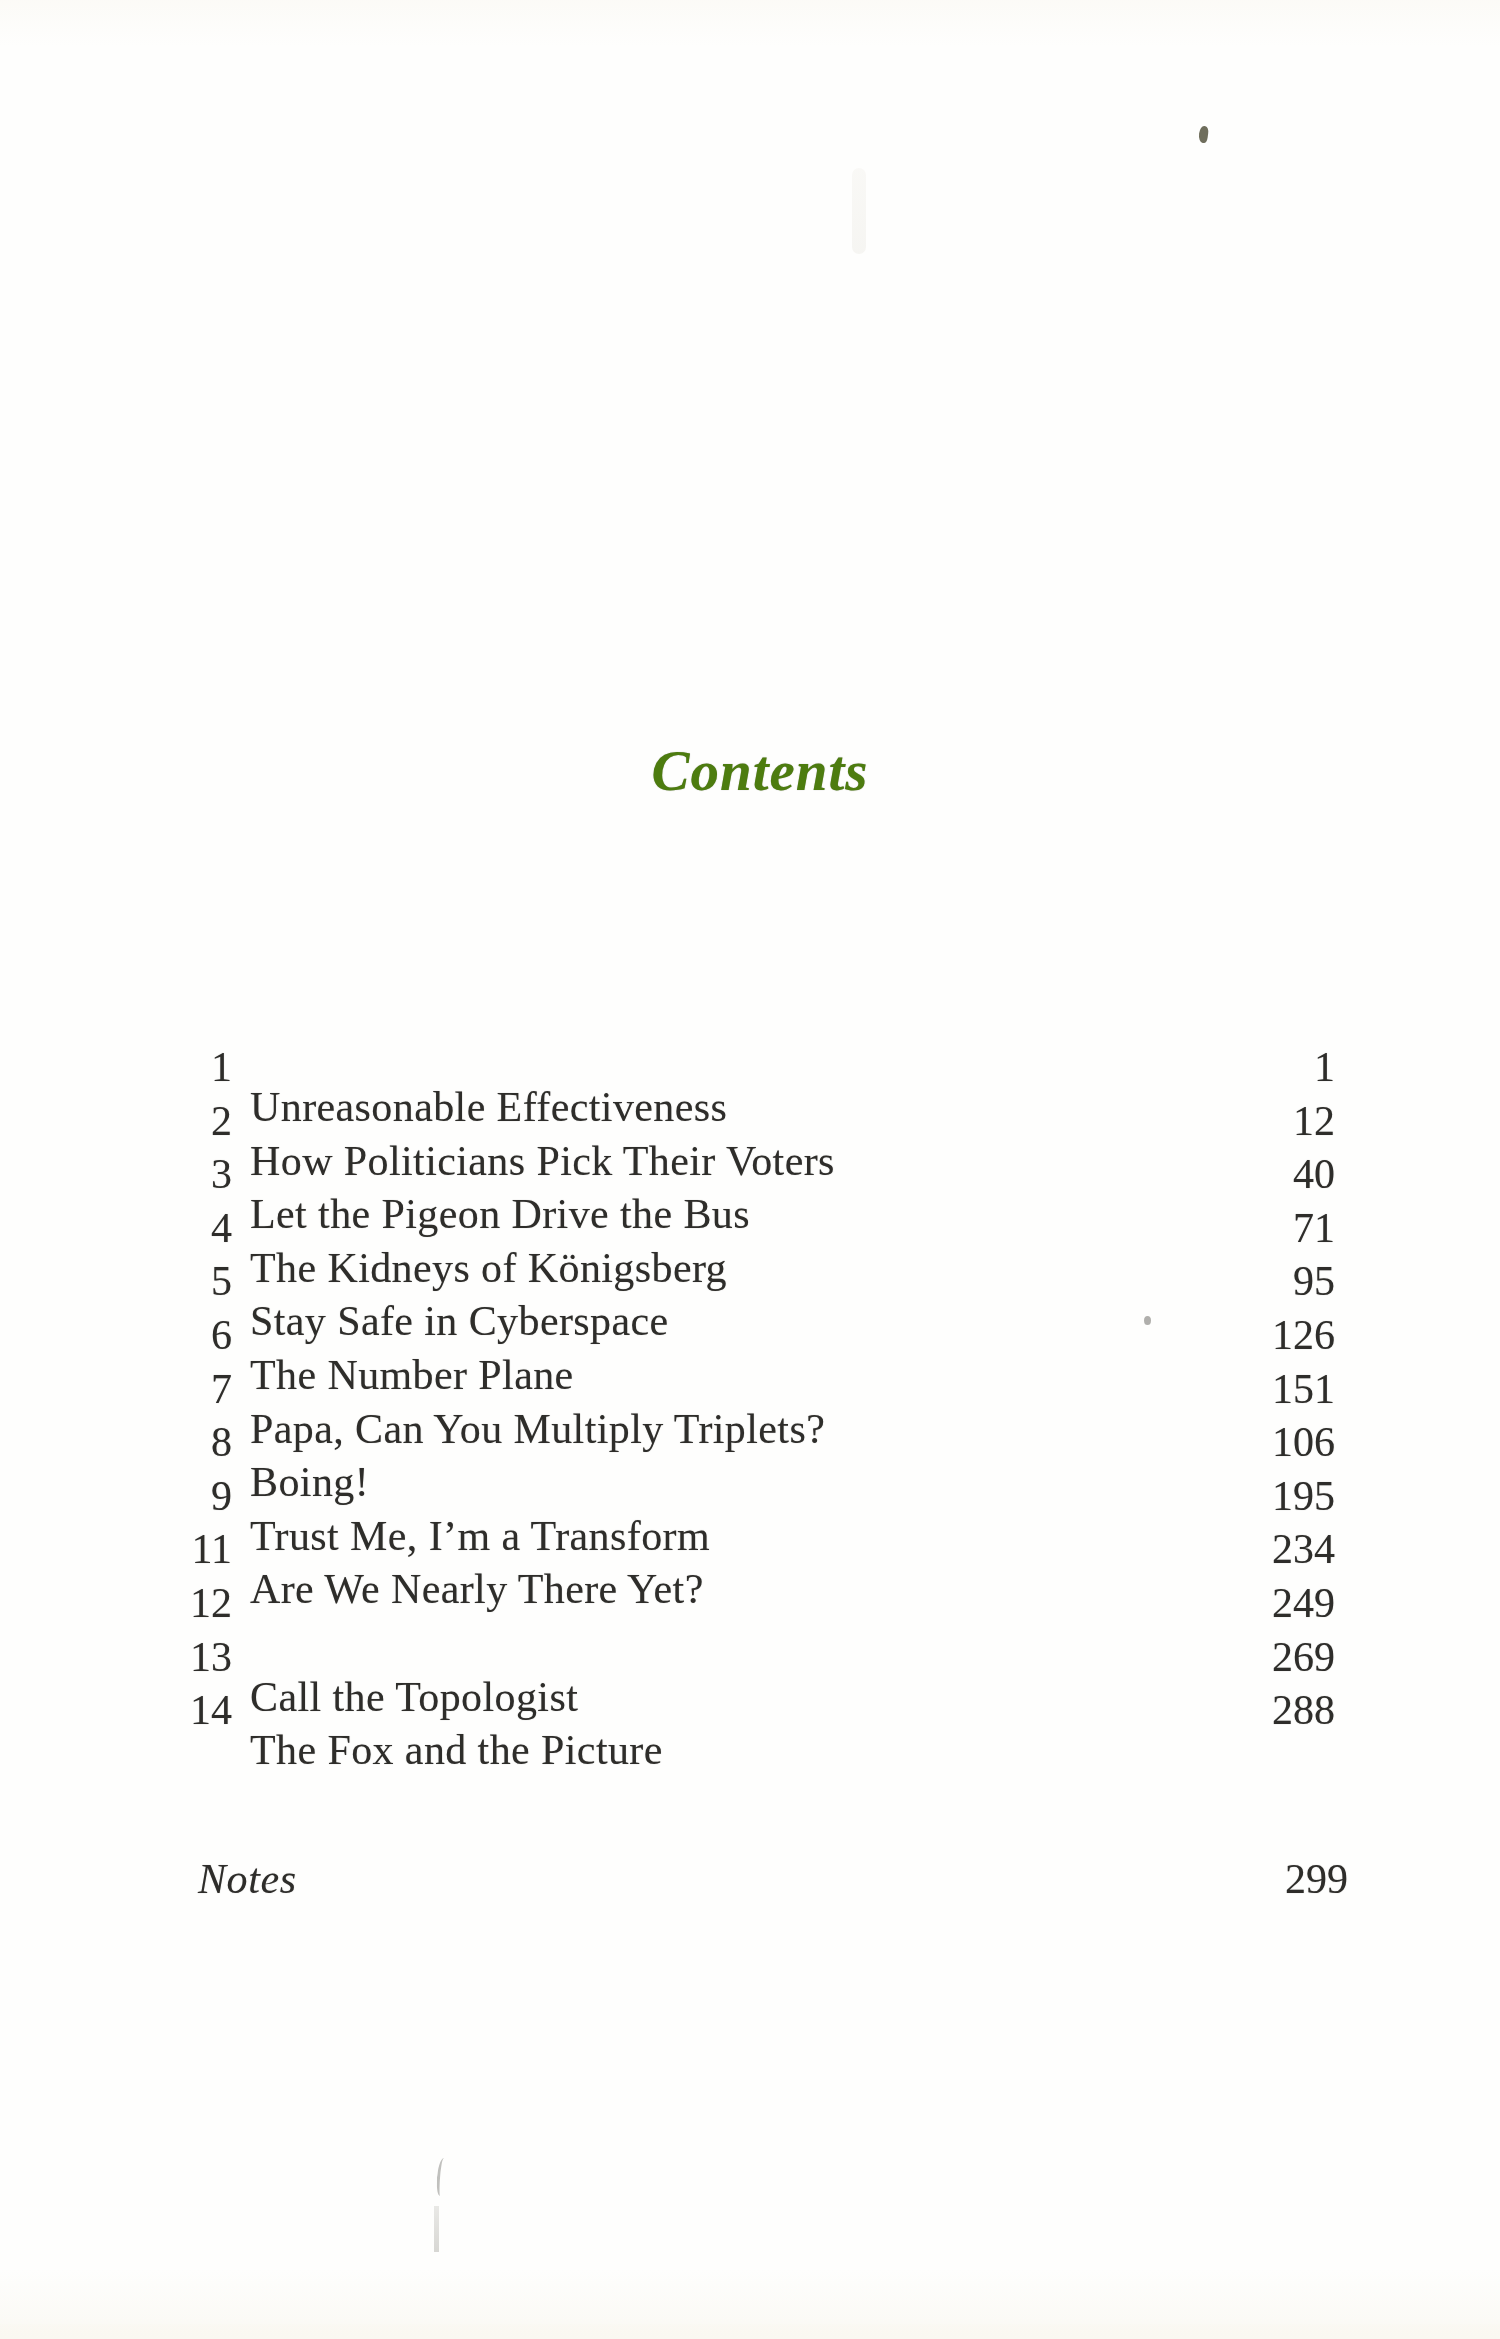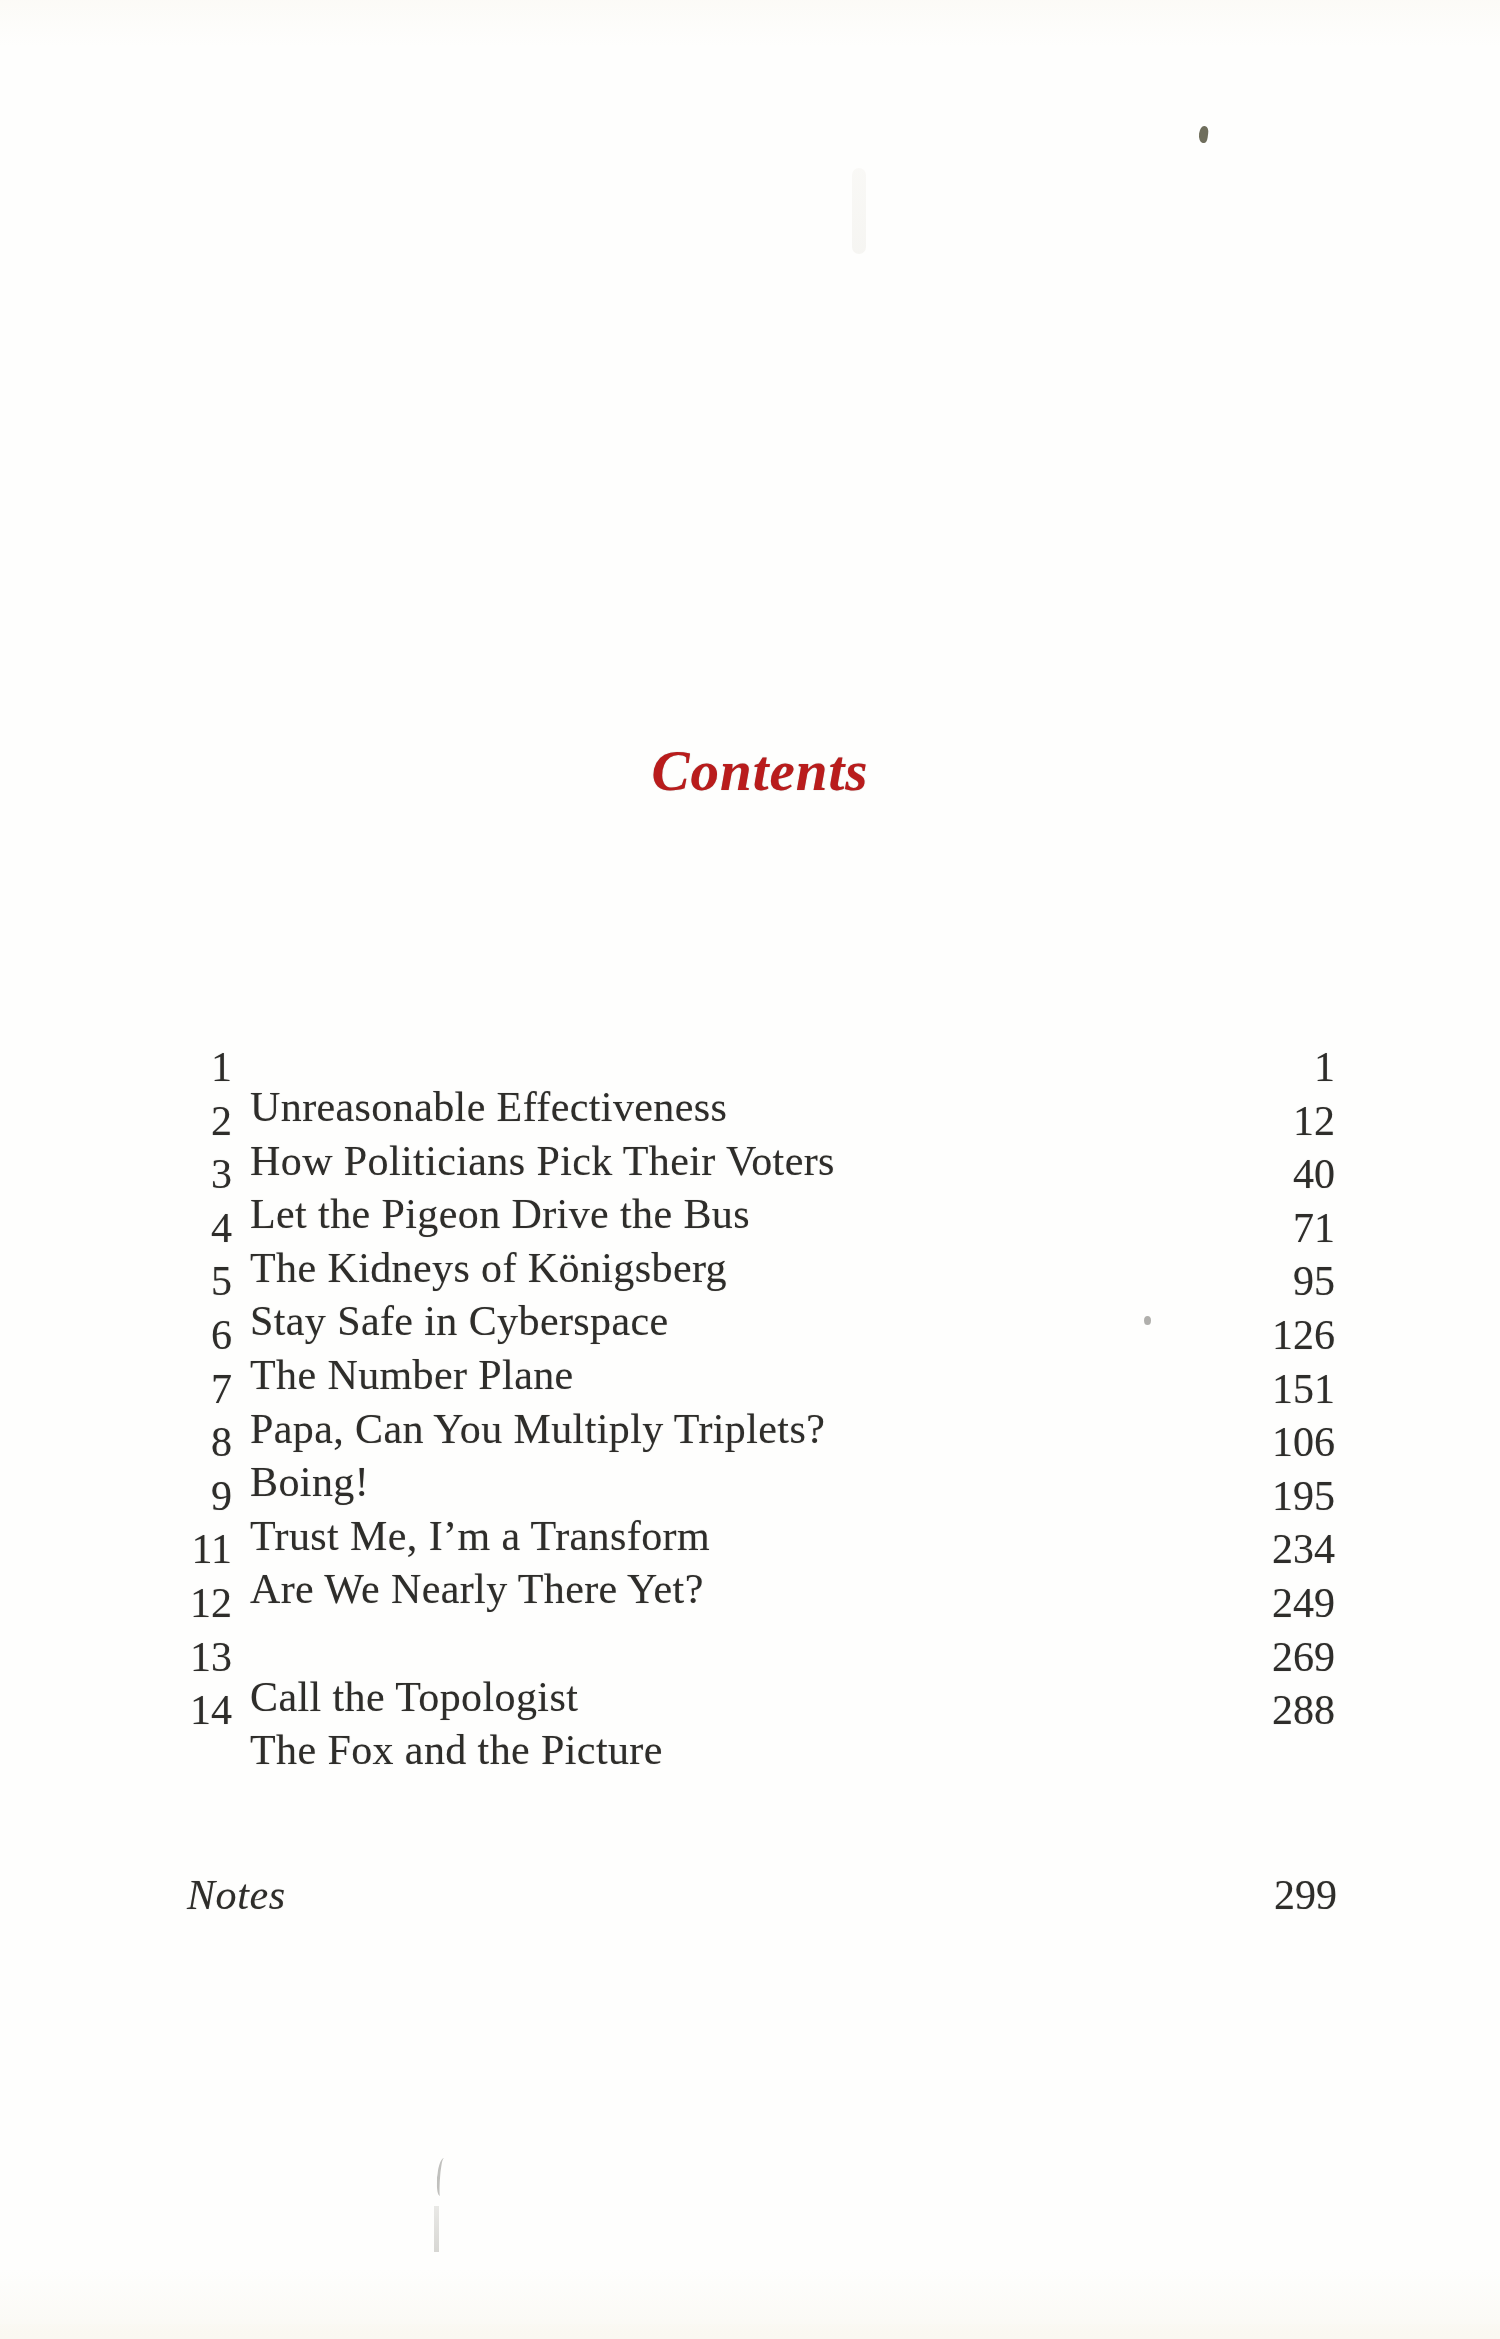--- a/index.html
+++ b/index.html
@@ -26,21 +26,21 @@
   }
   .toc-title {
     position: absolute;
     left: 185px; top: 738px; width: 1150px;
     margin: 0;
     text-align: center;
     font-size: 57px;
     font-style: italic;
     font-weight: 600;
     letter-spacing: 1px;
-    color: #b91c1c;
+    color: #4d7c0f;
     text-shadow: 0 0 1px rgba(45,44,41,0.4);
   }
   .toc-list {
     position: absolute;
     left: 185px; top: 1041px; width: 1150px;
   }
   .toc-row {
     display: flex;
     height: 53.6px; line-height: 53.6px;
     font-size: 42px;
@@ -56,21 +56,21 @@
     letter-spacing: 0.4px;
     white-space: nowrap;
     margin-top: 40px;
   }
   .toc-page {
     margin-left: auto;
     text-align: right;
   }
   .back-list {
     position: absolute;
-    left: 187px; top: 1853px; width: 1150px; margin-top: 16px;
+    left: 198px; top: 1853px; width: 1150px;
   }
   .back-row {
     display: flex;
     height: 52px; line-height: 52px;
     font-size: 42px;
     text-shadow: 0 0 1px rgba(46,45,42,0.35);
   }
   .back-title {
     font-style: italic;
     letter-spacing: 0.6px;

